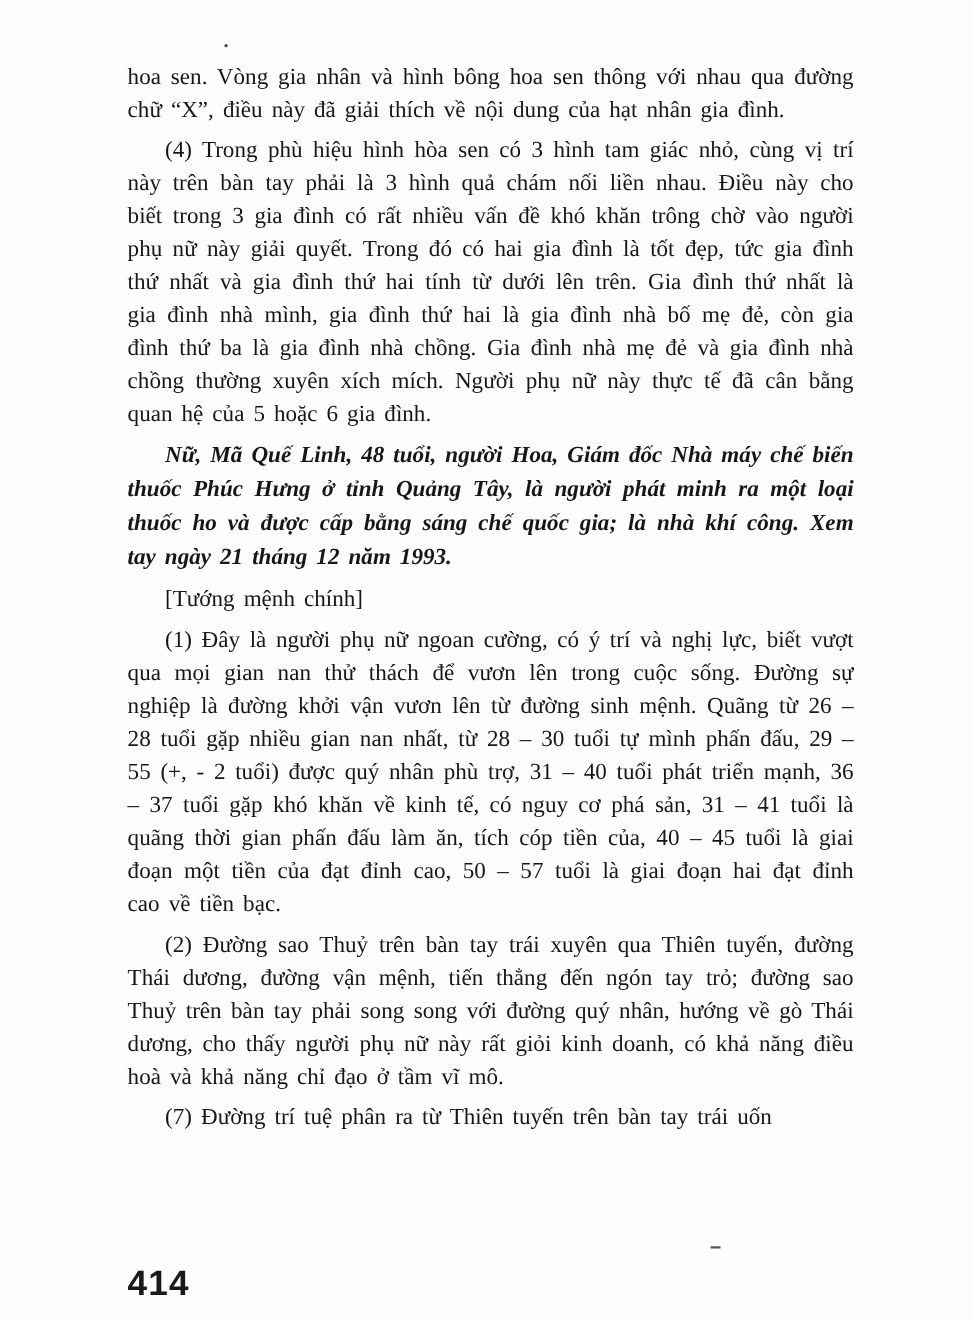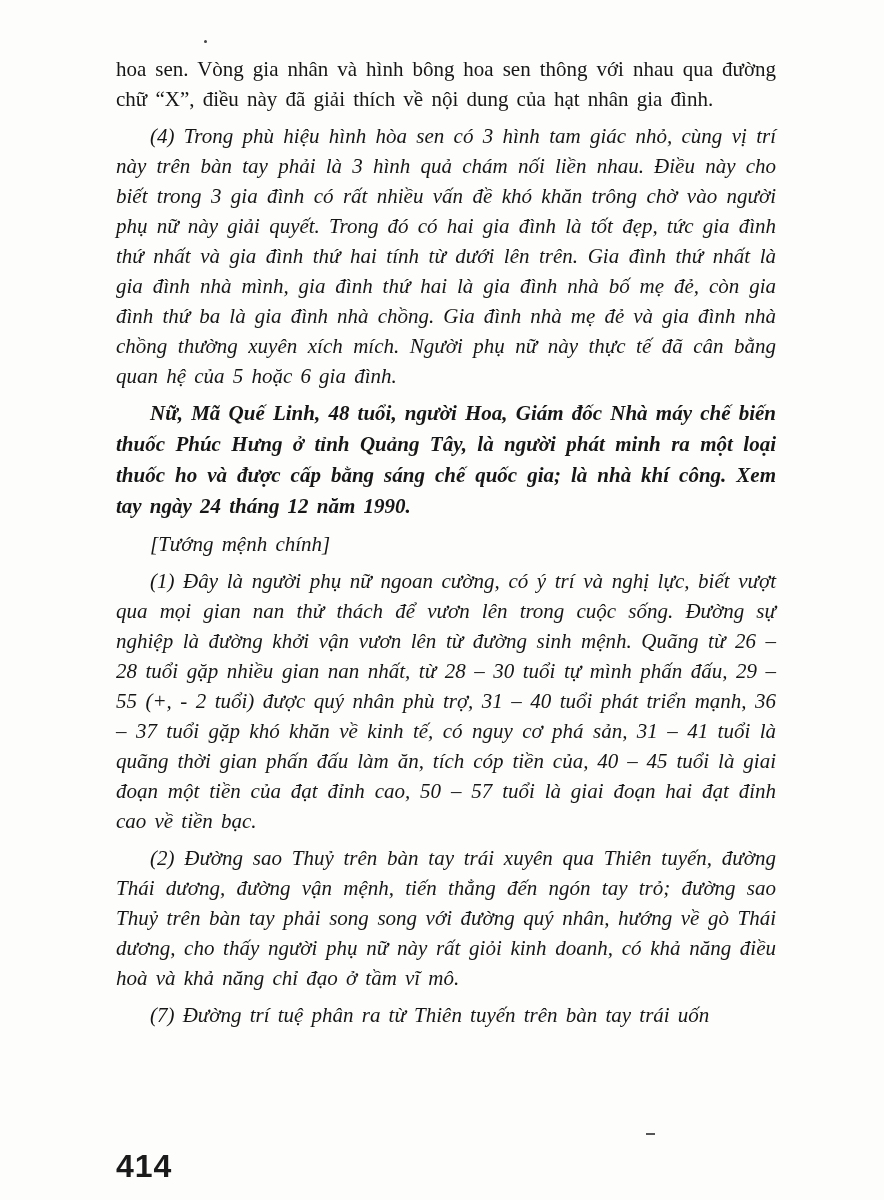--- a/index.html
+++ b/index.html
@@ -19,28 +19,27 @@
     top: 54px;
     width: 660px;
   }
   p.para {
     margin: 0 0 7px 0;
     font-size: 21px;
     line-height: 30px;
     text-align: justify;
     word-spacing: 0.14em;
   }
-  p.indent { text-indent: 34px; font-style: italic; }
+  p.indent { text-indent: 34px; }
   p.bold-italic {
     font-weight: 700;
     font-style: italic;
     line-height: 31px;
   }
   p.italic-label {
-    font-style: italic;
     text-align: left;
   }
   .page-number {
     position: absolute;
     left: 116px;
     top: 1148px;
     font-size: 32px;
     font-weight: 700;
     font-family: "Liberation Sans", sans-serif;
     letter-spacing: 1px;
@@ -66,21 +65,21 @@
 </style>
 </head>
 <body>
 
 <div class="page">
   <div class="artifact-dot"></div>
 
   <div class="text-block">
     <p class="para">hoa sen. Vòng gia nhân và hình bông hoa sen thông với nhau qua đường chữ “X”, điều này đã giải thích về nội dung của hạt nhân gia đình.</p>
     <p class="para indent">(4) Trong phù hiệu hình hòa sen có 3 hình tam giác nhỏ, cùng vị trí này trên bàn tay phải là 3 hình quả chám nối liền nhau. Điều này cho biết trong 3 gia đình có rất nhiều vấn đề khó khăn trông chờ vào người phụ nữ này giải quyết. Trong đó có hai gia đình là tốt đẹp, tức gia đình thứ nhất và gia đình thứ hai tính từ dưới lên trên. Gia đình thứ nhất là gia đình nhà mình, gia đình thứ hai là gia đình nhà bố mẹ đẻ, còn gia đình thứ ba là gia đình nhà chồng. Gia đình nhà mẹ đẻ và gia đình nhà chồng thường xuyên xích mích. Người phụ nữ này thực tế đã cân bằng quan hệ của 5 hoặc 6 gia đình.</p>
-    <p class="para indent bold-italic">Nữ, Mã Quế Linh, 48 tuổi, người Hoa, Giám đốc Nhà máy chế biến thuốc Phúc Hưng ở tỉnh Quảng Tây, là người phát minh ra một loại thuốc ho và được cấp bằng sáng chế quốc gia; là nhà khí công. Xem tay ngày 24 tháng 12 năm 1990.</p>
+    <p class="para indent bold-italic">Nữ, Mã Quế Linh, 48 tuổi, người Hoa, Giám đốc Nhà máy chế biến thuốc Phúc Hưng ở tỉnh Quảng Tây, là người phát minh ra một loại thuốc ho và được cấp bằng sáng chế quốc gia; là nhà khí công. Xem tay ngày 21 tháng 12 năm 1993.</p>
     <p class="para indent italic-label">[Tướng mệnh chính]</p>
     <p class="para indent">(1) Đây là người phụ nữ ngoan cường, có ý trí và nghị lực, biết vượt qua mọi gian nan thử thách để vươn lên trong cuộc sống. Đường sự nghiệp là đường khởi vận vươn lên từ đường sinh mệnh. Quãng từ 26 – 28 tuổi gặp nhiều gian nan nhất, từ 28 – 30 tuổi tự mình phấn đấu, 29 – 55 (+, - 2 tuổi) được quý nhân phù trợ, 31 – 40 tuổi phát triển mạnh, 36 – 37 tuổi gặp khó khăn về kinh tế, có nguy cơ phá sản, 31 – 41 tuổi là quãng thời gian phấn đấu làm ăn, tích cóp tiền của, 40 – 45 tuổi là giai đoạn một tiền của đạt đỉnh cao, 50 – 57 tuổi là giai đoạn hai đạt đỉnh cao về tiền bạc.</p>
     <p class="para indent">(2) Đường sao Thuỷ trên bàn tay trái xuyên qua Thiên tuyến, đường Thái dương, đường vận mệnh, tiến thẳng đến ngón tay trỏ; đường sao Thuỷ trên bàn tay phải song song với đường quý nhân, hướng về gò Thái dương, cho thấy người phụ nữ này rất giỏi kinh doanh, có khả năng điều hoà và khả năng chỉ đạo ở tầm vĩ mô.</p>
     <p class="para indent">(7) Đường trí tuệ phân ra từ Thiên tuyến trên bàn tay trái uốn</p>
   </div>
 
   <div class="artifact-dash"></div>
 
   <div class="page-number">414</div>
 </div>

